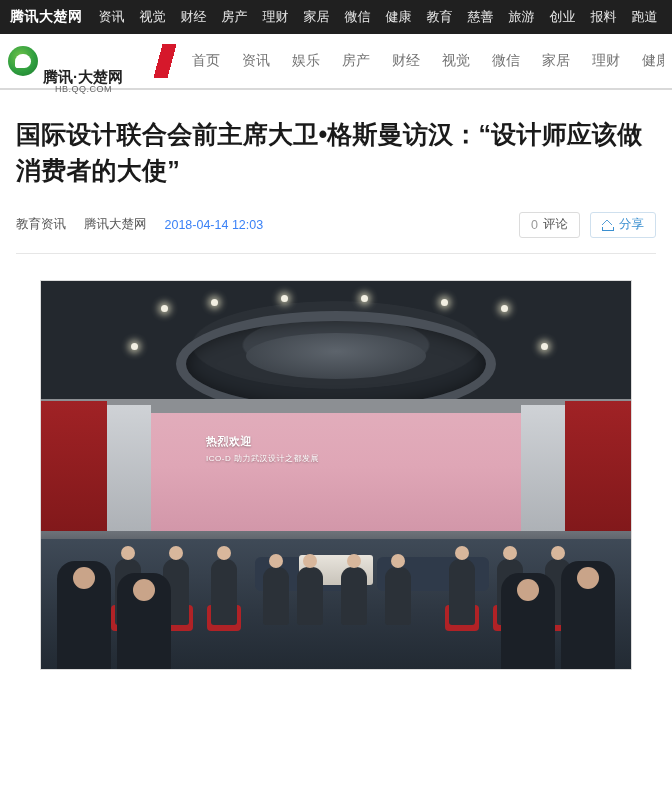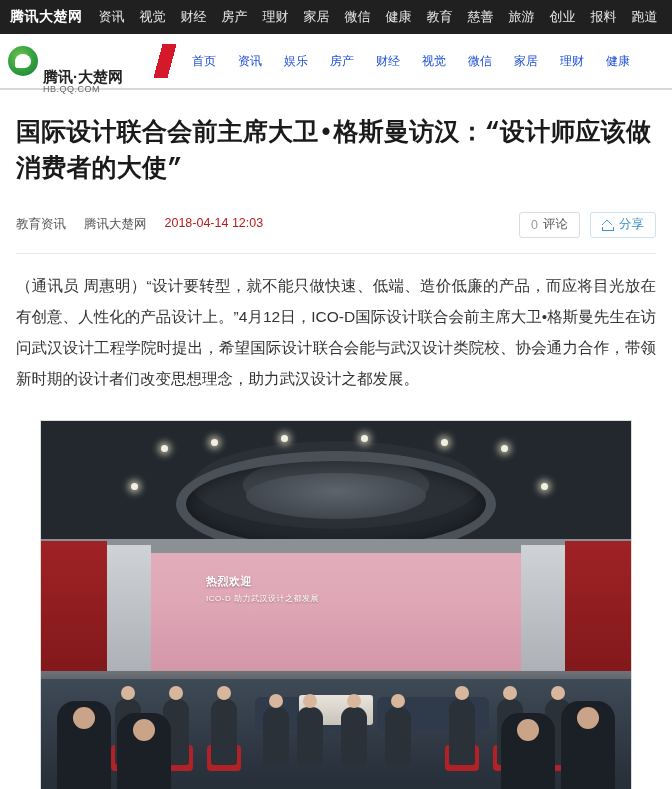--- a/index.html
+++ b/index.html
@@ -66,75 +66,74 @@
     left: 7px; top: 8px;
     width: 16px; height: 14px;
     background: #ffffff;
     border-radius: 8px 8px 7px 3px;
   }
   .logo-text { line-height: 1.05; }
   .logo-text .l1 {
     font-size: 15px; font-weight: bold; color: #222; white-space: nowrap; margin-top: 41px;
   }
   .logo-text .l2 {
-    font-size: 9px; color: #666; letter-spacing: .5px;
+    font-size: 9px; color: #666; letter-spacing: .5px; margin-left: 12px;
   }
   .logo-slash {
     width: 30px; height: 34px;
     margin: 0 6px 0 2px;
     background: linear-gradient(105deg, transparent 0 32%, #d6182b 32% 68%, transparent 68% 100%);
     flex: 0 0 30px;
   }
   .sitenav {
     display: flex;
     align-items: center;
     margin-left: 6px;
     white-space: nowrap;
     overflow: hidden;
   }
   .sitenav a {
-    color: #1d4ed8;
-    font-size: 12px;
+    color: #737373;
+    font-size: 14px;
     text-decoration: none;
     margin-right: 22px;
   }
 
   
   .container {
     width: 672px;
     padding: 0 16px;
   }
   h1.title {
     font-size: 25px;
     line-height: 1.45;
     font-weight: bold;
     color: #1a1a1a;
     margin: 26px 0 0 0;
     letter-spacing: .2px;
-    font-family: Liberation Mono, monospace;
   }
   .meta-row {
     display: flex;
     align-items: center;
     margin-top: 22px;
     height: 28px;
   }
   .meta-left {
     display: flex;
-    align-items: flex-start;
+    align-items: center;
     font-size: 12.5px;
     color: #888;
   }
   .meta-left .src,
   .meta-left .site {
     color: #555;
     margin-right: 18px;
     text-decoration: none;
   }
-  .meta-left .time { color: #b91c1c; }
+  .meta-left .time { color: #3b82f6; }
   .meta-right {
     margin-left: auto;
     display: flex;
     align-items: center;
   }
   .btn-comment, .btn-share {
     display: inline-flex;
     align-items: center;
     height: 26px;
     padding: 0 11px;
@@ -360,21 +359,20 @@
       </a>
       <a href="#" class="btn-share">
         <span class="share-ico"></span>
         <span>分享</span>
       </a>
     </div>
   </div>
 
   <div class="divider"></div>
 
-  <p class="body-text">（通讯员 周惠明）“设计要转型，就不能只做快速、低端、造价低廉的产品，而应将目光放在有创意、人性化的产品设计上。”4月12日，ICO-D国际设计联合会前主席大卫•格斯曼先生在访问武汉设计工程学院时提出，希望国际设计联合会能与武汉设计类院校、协会通力合作，带领新时期的设计者们改变思想理念，助力武汉设计之都发展。</p>
 
   <div class="figure">
     <div class="photo">
       <div class="ph-ceiling"></div>
       <div class="ph-lights">
         <span style="left:120px; top:6px;"></span>
         <span style="left:170px; top:0px;"></span>
         <span style="left:240px; top:-4px;"></span>
         <span style="left:320px; top:-4px;"></span>
         <span style="left:400px; top:0px;"></span>

